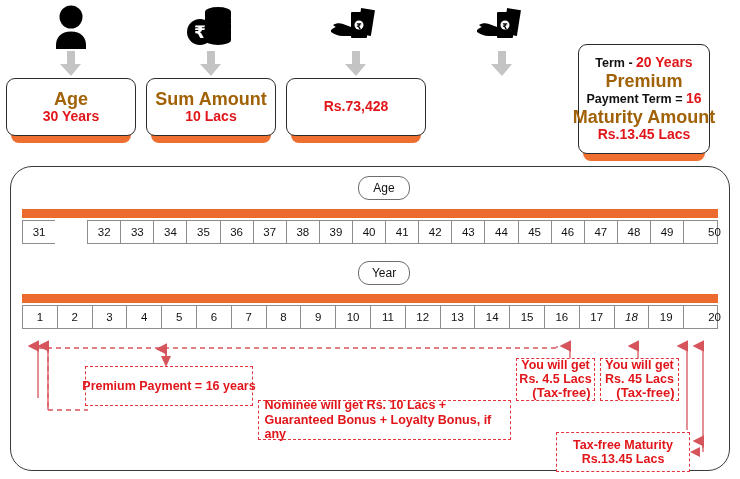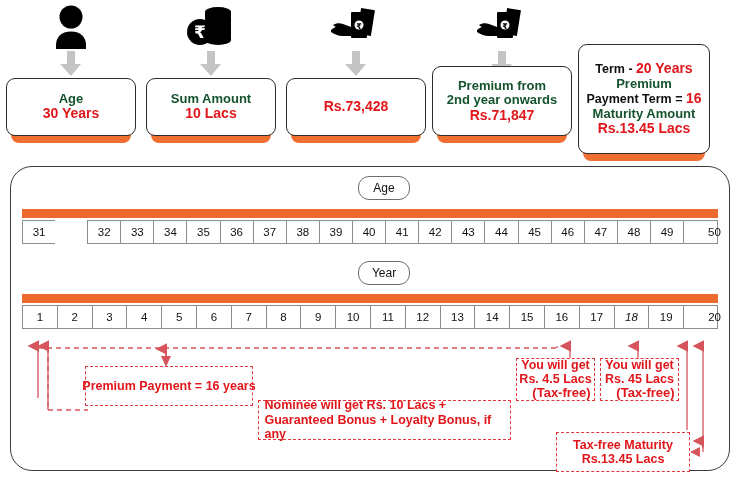--- a/index.html
+++ b/index.html
@@ -12,21 +12,21 @@
   .icon-wrap{height:50px;display:flex;align-items:flex-end;justify-content:center;}
   .arrow-down{width:100%;height:28px;display:flex;align-items:center;justify-content:center;}
   .arrow-down svg{display:block;}
 
   .card{position:relative;box-sizing:border-box;border:1.6px solid #2b2b2b;
         border-radius:9px;background:#fff;z-index:2;
         display:flex;flex-direction:column;align-items:center;justify-content:center;}
   .card-shadow{position:absolute;left:5px;right:5px;bottom:-7px;height:11px;
         background:#ee6f30;border-radius:0 0 8px 8px;z-index:1;}
   .card-line{line-height:1.12;text-align:center;white-space:nowrap;}
-  .blk{color:#14532d;font-weight:bold;font-size:13px;}
+  .blk{color:#a16207;font-weight:bold;font-size:18px;}
   .red{color:#e1161b;font-weight:bold;font-size:14px;}
   .mix{font-size:12.5px;font-weight:bold;color:#111;}
   .mix .r{color:#e1161b;font-size:14px;}
 
   
   #panel{position:absolute;left:10px;top:166px;width:720px;height:305px;
          box-sizing:border-box;border:1.6px solid #3a3a3a;border-radius:22px;background:#fff;}
 
   .pill{position:absolute;box-sizing:border-box;border:1.3px solid #6d6d6d;
         border-radius:11px;background:#fff;height:24px;line-height:22px;
@@ -147,28 +147,20 @@
           <text x="30" y="25" font-size="8" font-family="DejaVu Sans, sans-serif" fill="#000" text-anchor="middle" font-weight="bold">₹</text>
           <path d="M2 26c4-4 9-5 14-4l10 2v8H14c-5 0-9-2-12-4z"></path>
           <path d="M4 21c3-2 7-2 10-1l8 3-1 5-9-3c-3-1-6-2-8-4z"></path>
         </g>
       </svg>
     </div>
     <div class="arrow-down">
       <svg width="22" height="26" viewBox="0 0 22 26">
         <path d="M7 0h8v13h6L11 25 0 13h7z" fill="#c4c4c4"></path>
       </svg>
-    </div>
-    <div style="position:relative;height:70px;margin-top:-12px;">
-      <div class="card-shadow"></div>
-      <div class="card" style="height:70px;">
-        <div class="card-line blk">Premium from</div>
-        <div class="card-line blk">2nd year onwards</div>
-        <div class="card-line red">Rs.71,847</div>
-      </div>
     </div>
   </div>
 
   <div class="card-col" style="left:578px;top:44px;width:132px;">
     <div style="position:relative;height:110px;">
       <div class="card-shadow"></div>
       <div class="card" style="height:110px;">
         <div class="card-line mix">
           <span>Term  - </span><span class="r">20 Years</span>
         </div>

